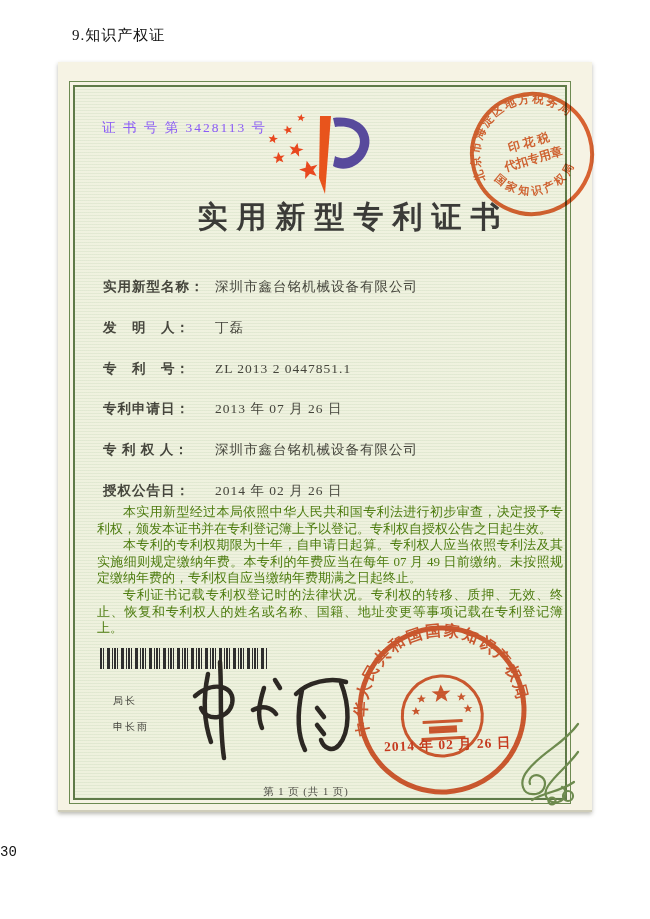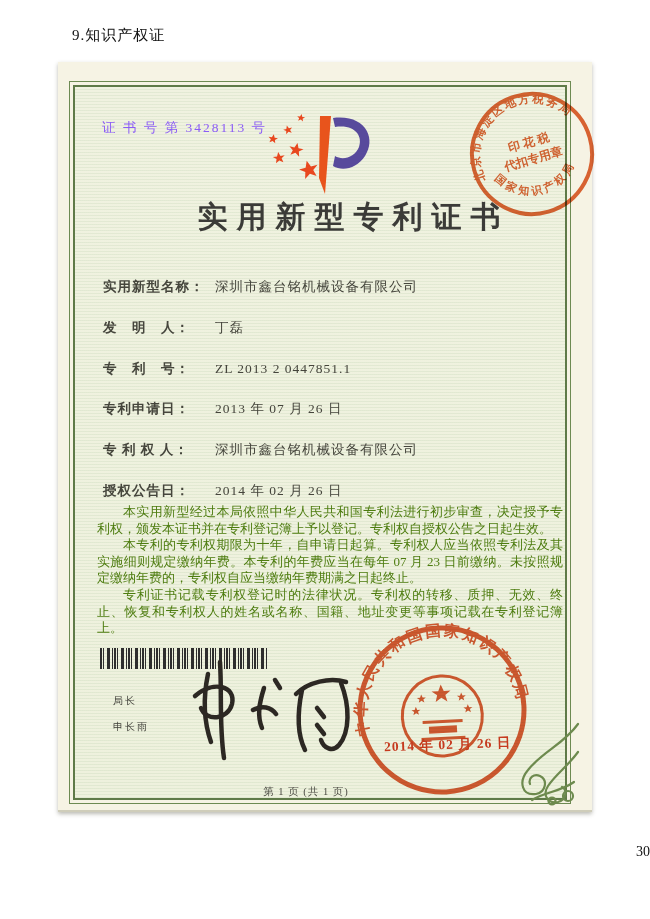--- a/index.html
+++ b/index.html
@@ -62,21 +62,21 @@
 
   .signature{position:absolute;left:178px;top:652px;width:190px;height:112px;z-index:6;}
 
   .tax-seal{position:absolute;left:464px;top:86px;width:136px;height:136px;transform:rotate(-16deg);z-index:5;opacity:.92;mix-blend-mode:multiply;}
   .office-seal{position:absolute;left:352px;top:620px;width:180px;height:180px;z-index:5;opacity:.95;mix-blend-mode:multiply;transform:rotate(-3deg);}
   .seal-date{position:absolute;left:384px;top:736px;z-index:7;font-size:13.5px;font-weight:bold;color:#c53a1e;letter-spacing:1px;transform:rotate(-2deg);white-space:nowrap;}
 
   .corner-ornament{position:absolute;left:512px;top:722px;width:72px;height:86px;z-index:4;}
 
   .page-footer{position:absolute;left:0;top:770px;width:612px;text-align:center;font-size:10.5px;color:#4c4c44;letter-spacing:1px;margin-top:15px;}
-  .page-number{position:absolute;left:0;top:844px;width:650px;text-align:right;font-size:14px;color:#111;font-family:Liberation Serif, serif;}
+  .page-number{position:absolute;left:0;top:844px;width:650px;text-align:left;font-size:14px;color:#111;font-family:Liberation Mono, monospace;}
 </style>
 </head>
 <body>
 
 <div class="sheet">
 
   <div class="hdr-label">9.知识产权证</div>
 
   <div class="paper">
     <div class="speckles"></div>
@@ -115,21 +115,21 @@
   </div>
   <div class="field-row f4">
     <span class="flabel">专 利 权 人：</span><span>深圳市鑫台铭机械设备有限公司</span>
   </div>
   <div class="field-row f5">
     <span class="flabel">授权公告日：</span><span>2014 年 02 月 26 日</span>
   </div>
 
   <div class="body-text">
     <p>本实用新型经过本局依照中华人民共和国专利法进行初步审查，决定授予专利权，颁发本证书并在专利登记簿上予以登记。专利权自授权公告之日起生效。</p>
-    <p>本专利的专利权期限为十年，自申请日起算。专利权人应当依照专利法及其实施细则规定缴纳年费。本专利的年费应当在每年 07 月 23 日前缴纳。未按照规定缴纳年费的，专利权自应当缴纳年费期满之日起终止。</p>
+    <p>本专利的专利权期限为十年，自申请日起算。专利权人应当依照专利法及其实施细则规定缴纳年费。本专利的年费应当在每年 07 月 49 日前缴纳。未按照规定缴纳年费的，专利权自应当缴纳年费期满之日起终止。</p>
     <p>专利证书记载专利权登记时的法律状况。专利权的转移、质押、无效、终止、恢复和专利权人的姓名或名称、国籍、地址变更等事项记载在专利登记簿上。</p>
   </div>
 
   <div class="barcode"></div>
 
   <div class="director">
     <div>局长</div>
     <div>申长雨</div>
   </div>
 

